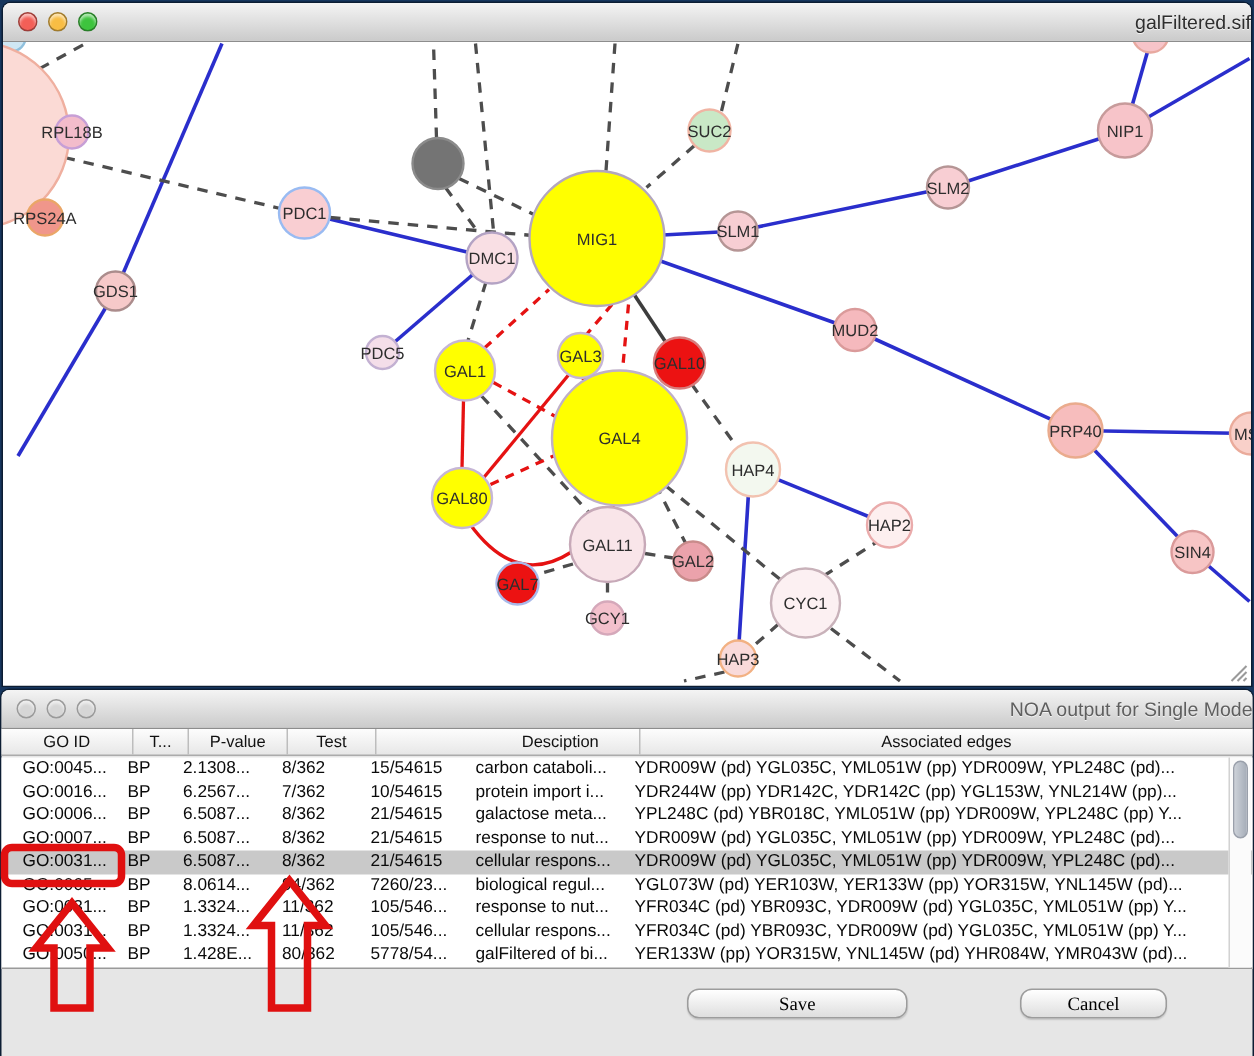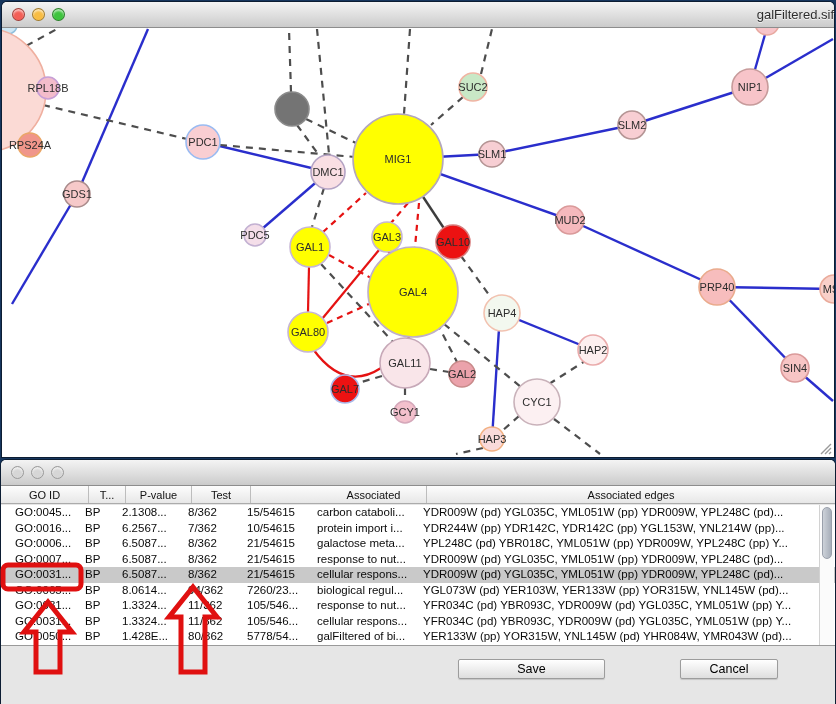--- a/index.html
+++ b/index.html
@@ -32,24 +32,24 @@
   #rows{position:absolute;left:0;top:45px;right:0;height:140px;background:#fff;
        border-bottom:1px solid #9a9a9a;overflow:hidden;}
   .trow{display:flex;height:15.5px;line-height:15.6px;font-size:11.5px;color:#0a0a0a;padding-left:10px;}
   .trow.selected{background:#c9c9c9;}
   .tcell{box-sizing:border-box;padding-left:4px;overflow:hidden;white-space:nowrap;}
   .tcell:last-child{flex:1;}
   #vscroll{position:absolute;right:1px;top:45px;width:15px;height:140px;background:#fbfbfb;
        border-left:1px solid #d2d2d2;box-sizing:border-box;}
   #vthumb{position:absolute;left:2px;top:2px;width:10px;height:52px;border-radius:6px;
        background:linear-gradient(90deg,#cdd2d9,#a7aeb9);border:1px solid #9aa0ab;box-sizing:border-box;}
-  .btn{position:absolute;top:199px;height:20px;border:1px solid #9c9c9c;border-radius:2px;
+  .btn{position:absolute;top:199px;height:20px;border:1px solid #9c9c9c;border-radius:8px;
        background:linear-gradient(#ffffff,#dedede);font-size:12.5px;color:#000;
        display:flex;align-items:center;justify-content:center;box-sizing:border-box;
-       box-shadow:0 1px 1px rgba(0,0,0,.15);}
+       box-shadow:0 1px 1px rgba(0,0,0,.15);font-family:Liberation Serif, serif;}
   #save{left:457px;width:147px;}
   #cancel{left:679px;width:98px;}
   #ann{position:absolute;left:0;top:0;z-index:50;pointer-events:none;}
   #grip{position:absolute;right:2px;bottom:2px;}
 </style>
 </head>
 <body>
 
 <div class="window" id="netwin">
   <div class="titlebar">
@@ -180,28 +180,29 @@
   </svg>
 </div>
 
 <div class="window" id="noawin">
   <div class="titlebar">
     <div class="lights" id="noa-lights">
         <span class="light inactive" style="background: rgb(214, 214, 214);"></span>
         <span class="light inactive" style="background: rgb(214, 214, 214);"></span>
         <span class="light inactive" style="background: rgb(214, 214, 214);"></span>
       </div>
+    <span>NOA output for Single Mode</span>
   </div>
   <div id="hdr">
       <div class="hcell" style="width: 88px;">GO ID</div>
       <div class="hcell" style="width: 37px;">T...</div>
       <div class="hcell" style="width: 66px;">P-value</div>
       <div class="hcell" style="width: 59px;">Test</div>
       <div class="hcell" style="width: 70px; margin-top: 42px;">Referen...</div>
-      <div class="hcell" style="width: 106px;">Associated</div>
+      <div class="hcell" style="width: 106px;">Desciption</div>
       <div class="hcell">Associated edges</div>
     </div>
   <div id="rows">
       <div class="trow">
         <div class="tcell" style="width: 70px;">GO:0045...</div>
         <div class="tcell" style="width: 37px;">BP</div>
         <div class="tcell" style="width: 66px;">2.1308...</div>
         <div class="tcell" style="width: 59px;">8/362</div>
         <div class="tcell" style="width: 70px;">15/54615</div>
         <div class="tcell" style="width: 106px;">carbon cataboli...</div>

